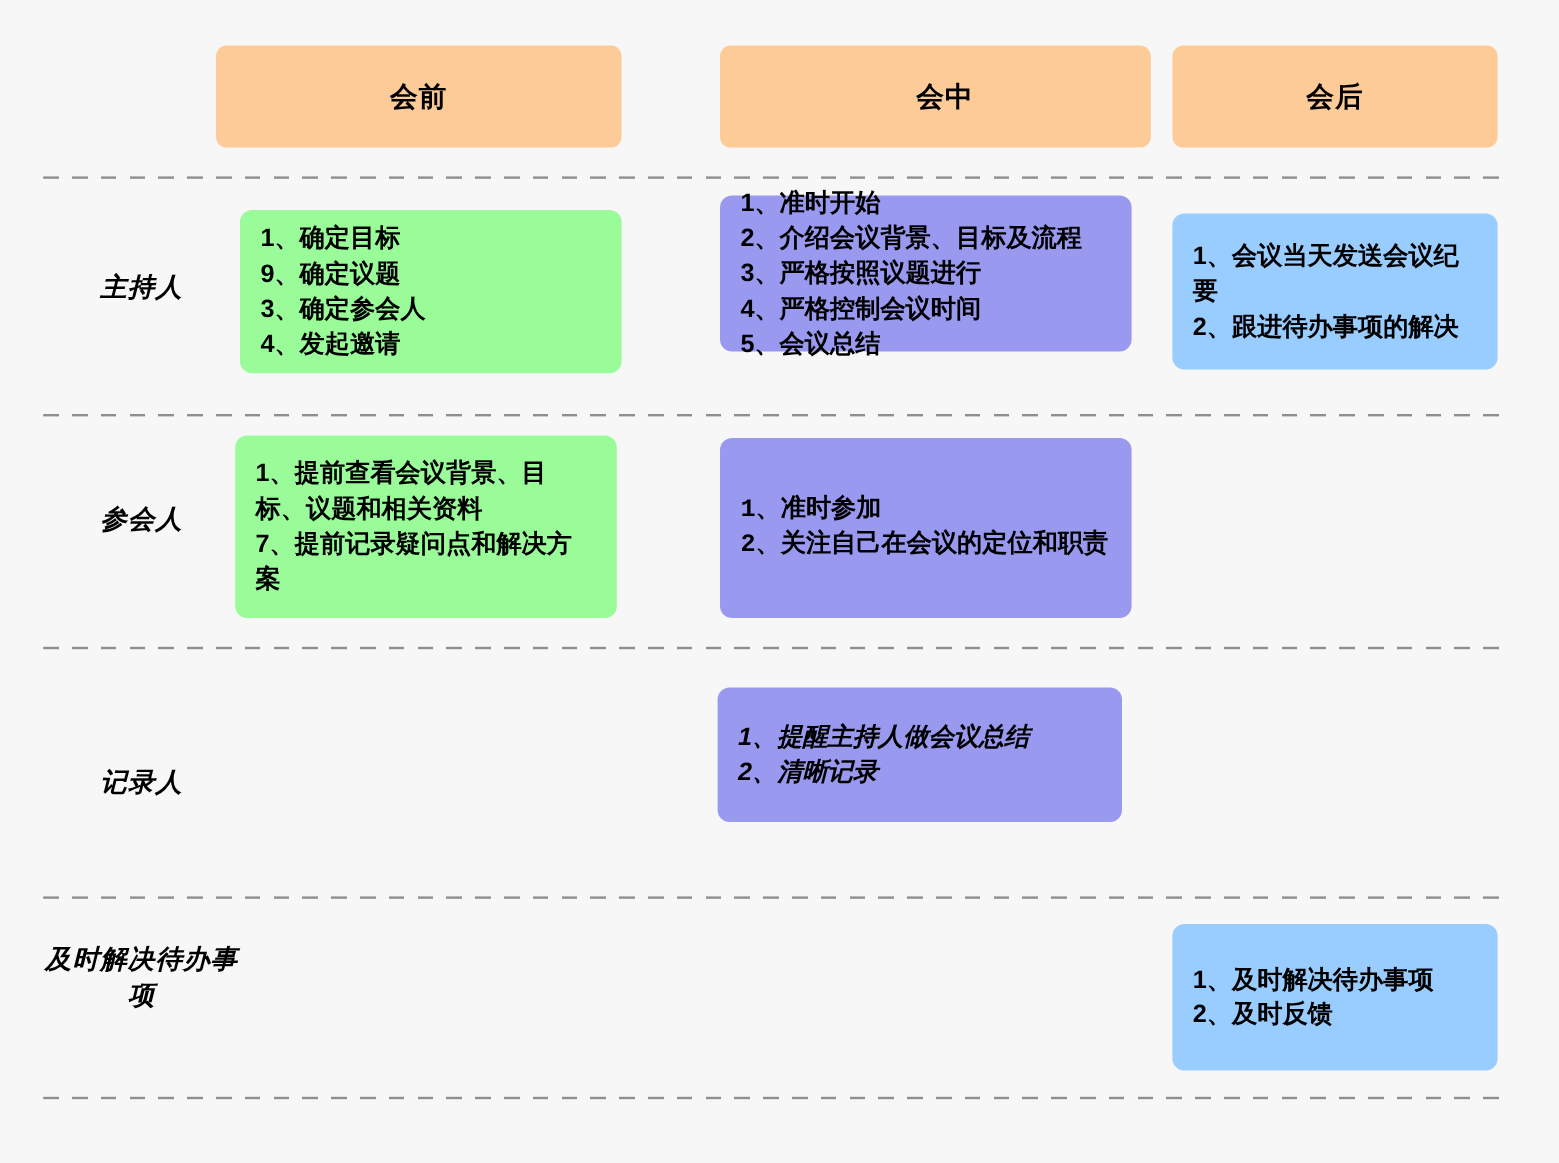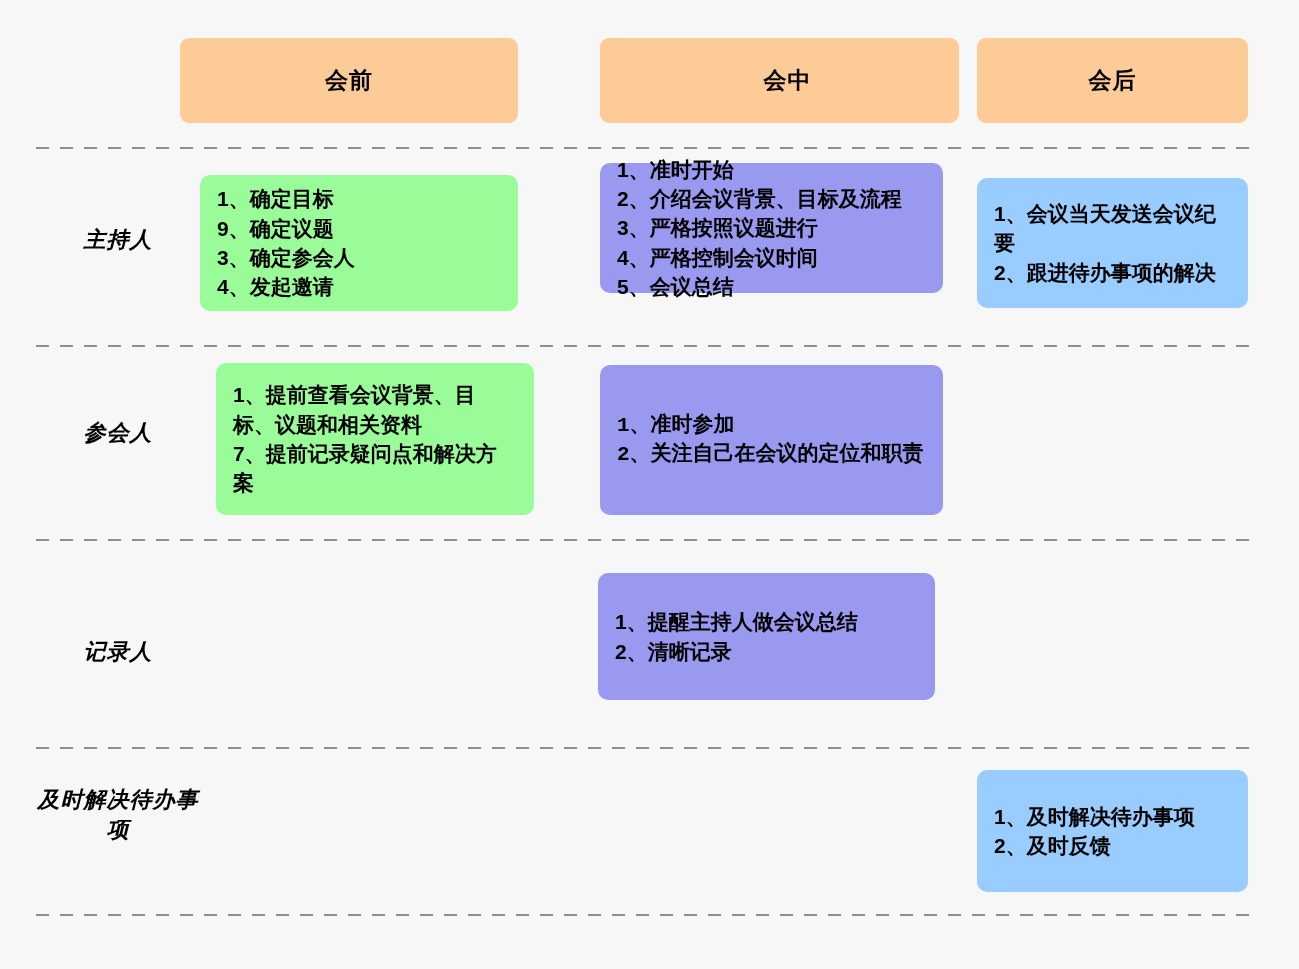--- a/index.html
+++ b/index.html
@@ -86,23 +86,23 @@
     line-height: 1.4;
   }
   .card .line { white-space: normal; }
   .card.green  { background: #99fc99; }
   .card.purple { background: #9999f0; }
   .card.blue   { background: #99ccff; }
 
   .card.r1c1 { left: 200px; top: 175px; width: 318px; height: 136px; }
   .card.r1c2 { left: 600px; top: 163px; width: 343px; height: 130px; }
   .card.r1c3 { left: 977px; top: 178px; width: 271px; height: 130px; }
-  .card.r2c1 { left: 216px; top: 363px; width: 318px; height: 152px; }
+  .card.r2c1 { left: 196px; top: 363px; width: 318px; height: 152px; }
   .card.r2c2 { left: 600px; top: 365px; width: 343px; height: 150px; font-family: Liberation Mono, monospace; }
-  .card.r3c2 { left: 598px; top: 573px; width: 337px; height: 127px; }
+  .card.r3c2 { left: 598px; top: 573px; width: 337px; height: 112px; font-style: italic; }
   .card.r4c3 { left: 977px; top: 770px; width: 271px; height: 122px; }
 </style>
 </head>
 <body>
 
 <div class="board">
 
   <div class="col-header h1">
     <span>会前</span>
   </div>

